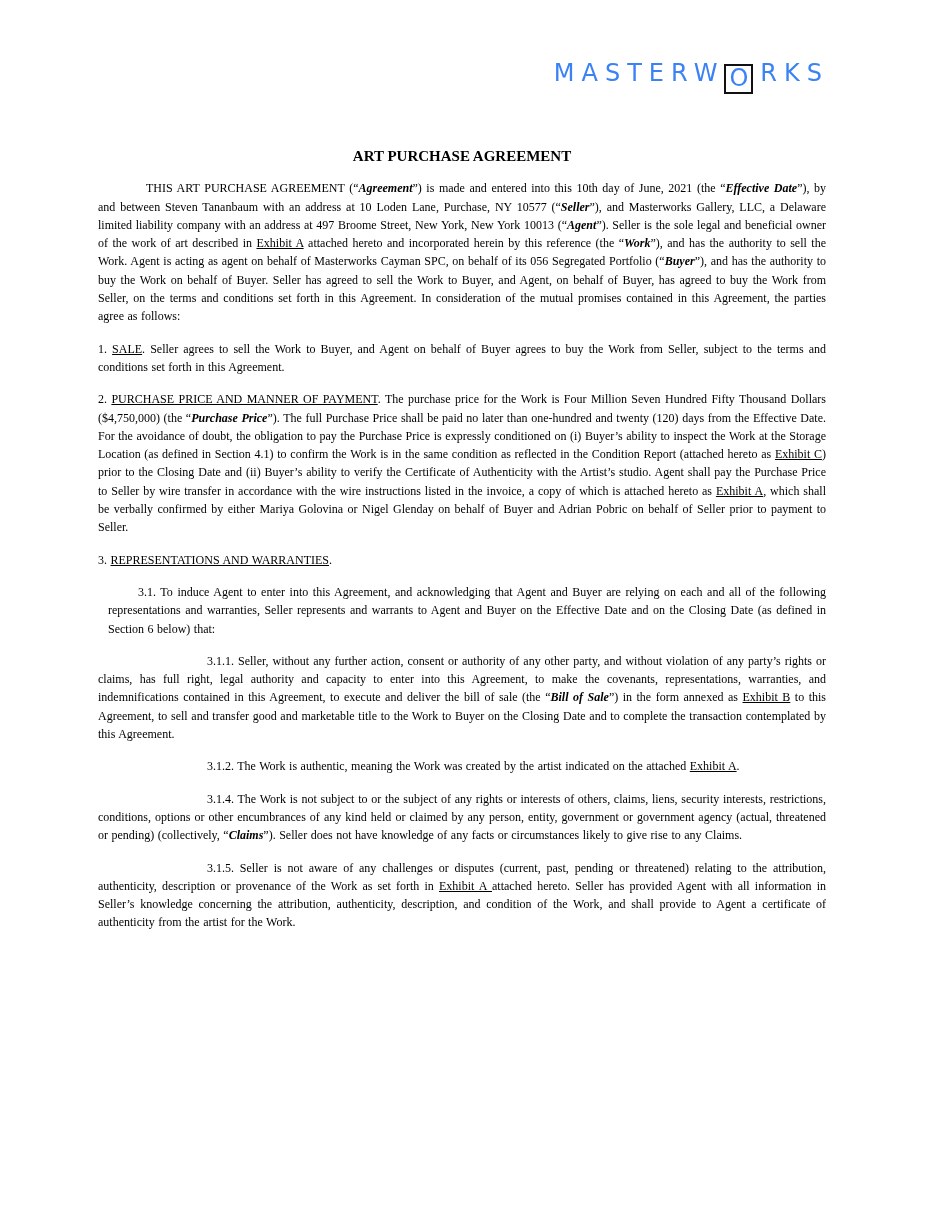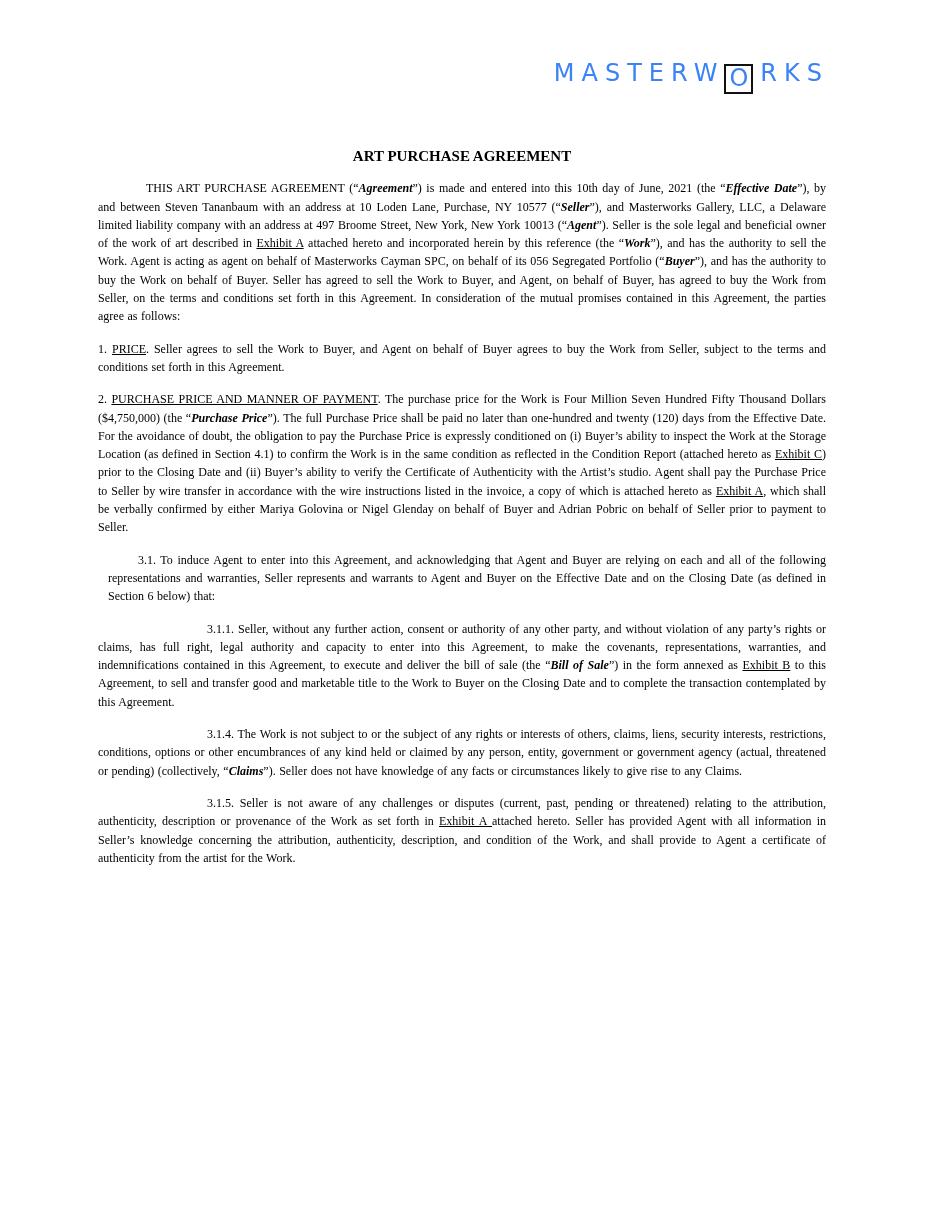--- a/index.html
+++ b/index.html
@@ -72,22 +72,24 @@
 <div class="page">
 
   <div class="logo">
     <span>MASTERW</span><span class="o-box">O</span><span>RKS</span>
   </div>
 
   <div class="content">
     <h1 class="doc-title">ART PURCHASE AGREEMENT</h1>
     <div>
         <p class="para indent-first"><span>THIS ART PURCHASE AGREEMENT (“</span><span class="bi">Agreement</span><span>”) is made and entered into this 10th day of June, 2021 (the “</span><span class="bi">Effective Date</span><span>”), by and between Steven Tananbaum with an address at 10 Loden Lane, Purchase, NY 10577 (“</span><span class="bi">Seller</span><span>”), and Masterworks Gallery, LLC, a Delaware limited liability company with an address at 497 Broome Street, New York, New York 10013 (“</span><span class="bi">Agent</span><span>”). Seller is the sole legal and beneficial owner of the work of art described in </span><span class="u">Exhibit A</span><span> attached hereto and incorporated herein by this reference (the “</span><span class="bi">Work</span><span>”), and has the authority to sell the Work. Agent is acting as agent on behalf of Masterworks Cayman SPC, on behalf of its 056 Segregated Portfolio (“</span><span class="bi">Buyer</span><span>”), and has the authority to buy the Work on behalf of Buyer. Seller has agreed to sell the Work to Buyer, and Agent, on behalf of Buyer, has agreed to buy the Work from Seller, on the terms and conditions set forth in this Agreement. In consideration of the mutual promises contained in this Agreement, the parties agree as follows:</span></p>
-        <p class="para indent-none"><span>1. </span><span class="u">PRICE</span><span>. Seller agrees to sell the Work to Buyer, and Agent on behalf of Buyer agrees to buy the Work from Seller, subject to the terms and conditions set forth in this Agreement.</span></p>
+        <p class="para indent-none"><span>1. </span><span class="u">SALE</span><span>. Seller agrees to sell the Work to Buyer, and Agent on behalf of Buyer agrees to buy the Work from Seller, subject to the terms and conditions set forth in this Agreement.</span></p>
         <p class="para indent-none"><span>2. </span><span class="u">PURCHASE PRICE AND MANNER OF PAYMENT</span><span>. The purchase price for the Work is Four Million Seven Hundred Fifty Thousand Dollars ($4,750,000) (the “</span><span class="bi">Purchase Price</span><span>”). The full Purchase Price shall be paid no later than one-hundred and twenty (120) days from the Effective Date. For the avoidance of doubt, the obligation to pay the Purchase Price is expressly conditioned on (i) Buyer’s ability to inspect the Work at the Storage Location (as defined in Section 4.1) to confirm the Work is in the same condition as reflected in the Condition Report (attached hereto as </span><span class="u">Exhibit C</span><span>) prior to the Closing Date and (ii) Buyer’s ability to verify the Certificate of Authenticity with the Artist’s studio. Agent shall pay the Purchase Price to Seller by wire transfer in accordance with the wire instructions listed in the invoice, a copy of which is attached hereto as </span><span class="u">Exhibit A</span><span>, which shall be verbally confirmed by either Mariya Golovina or Nigel Glenday on behalf of Buyer and Adrian Pobric on behalf of Seller prior to payment to Seller.</span></p>
+        <p class="para indent-none"><span>3. </span><span class="u">REPRESENTATIONS AND WARRANTIES</span><span>.</span></p>
         <p class="para indent-sub"><span>3.1. To induce Agent to enter into this Agreement, and acknowledging that Agent and Buyer are relying on each and all of the following representations and warranties, Seller represents and warrants to Agent and Buyer on the Effective Date and on the Closing Date (as defined in Section 6 below) that:</span></p>
         <p class="para indent-subsub"><span>3.1.1. Seller, without any further action, consent or authority of any other party, and without violation of any party’s rights or claims, has full right, legal authority and capacity to enter into this Agreement, to make the covenants, representations, warranties, and indemnifications contained in this Agreement, to execute and deliver the bill of sale (the “</span><span class="bi">Bill of Sale</span><span>”) in the form annexed as </span><span class="u">Exhibit B</span><span> to this Agreement, to sell and transfer good and marketable title to the Work to Buyer on the Closing Date and to complete the transaction contemplated by this Agreement.</span></p>
+        <p class="para indent-subsub"><span>3.1.2. The Work is authentic, meaning the Work was created by the artist indicated on the attached </span><span class="u">Exhibit A</span><span>.</span></p>
         <p class="para indent-subsub"><span>3.1.4. The Work is not subject to or the subject of any rights or interests of others, claims, liens, security interests, restrictions, conditions, options or other encumbrances of any kind held or claimed by any person, entity, government or government agency (actual, threatened or pending) (collectively, “</span><span class="bi">Claims</span><span>”). Seller does not have knowledge of any facts or circumstances likely to give rise to any Claims.</span></p>
         <p class="para indent-subsub"><span>3.1.5. Seller is not aware of any challenges or disputes (current, past, pending or threatened) relating to the attribution, authenticity, description or provenance of the Work as set forth in </span><span class="u">Exhibit A </span><span>attached hereto. Seller has provided Agent with all information in Seller’s knowledge concerning the attribution, authenticity, description, and condition of the Work, and shall provide to Agent a certificate of authenticity from the artist for the Work.</span></p>
       </div>
   </div>
 
 </div>
 
 </body></html>

